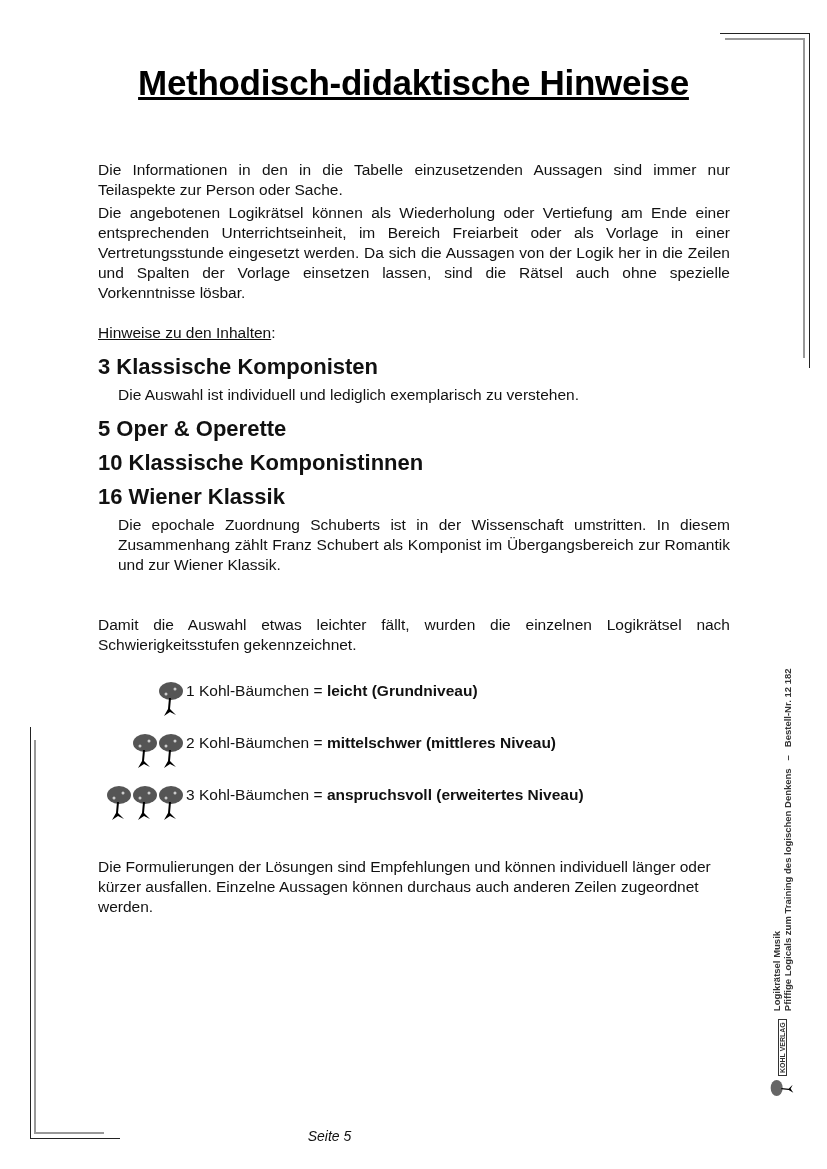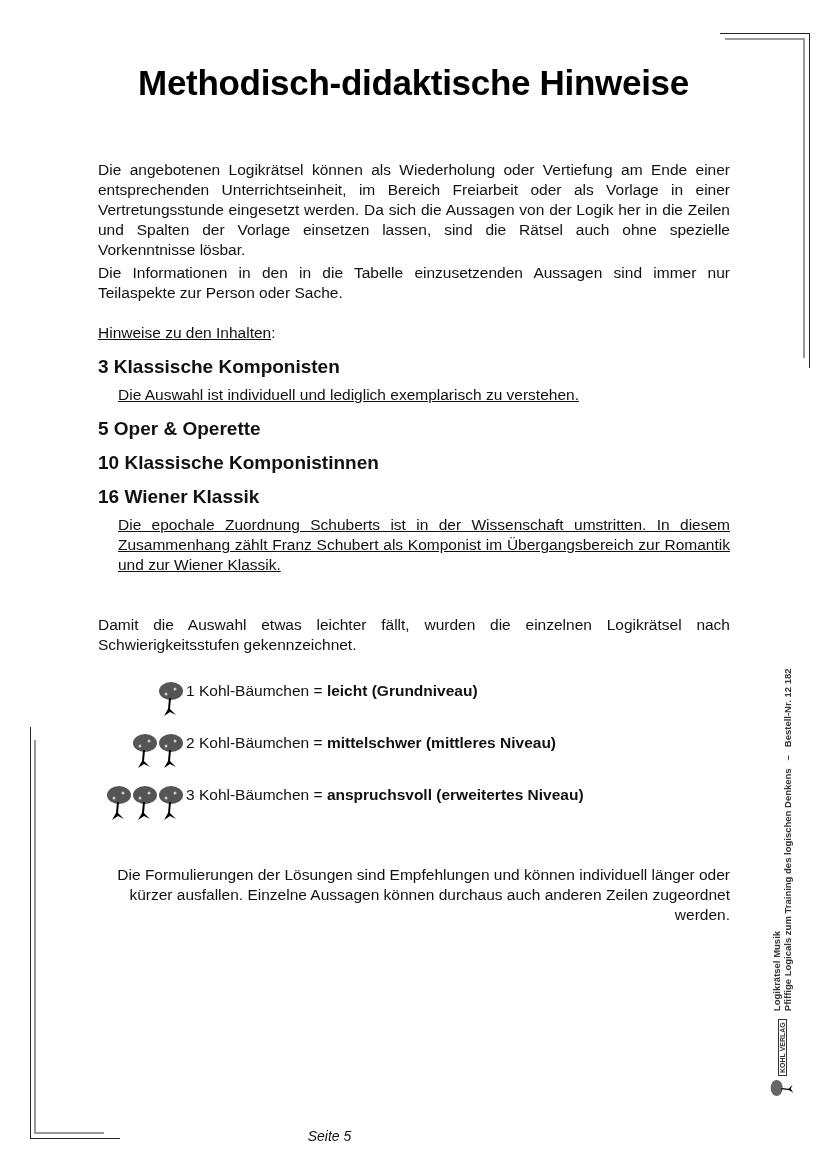--- a/index.html
+++ b/index.html
@@ -1,35 +1,35 @@
 <!DOCTYPE html>
 <html><head>
 <meta charset="utf-8">
 <style>
   html, body { margin: 0; padding: 0; background: #ffffff; }
   body { width: 827px; height: 1169px; position: relative; overflow: hidden;
          font-family: "Liberation Sans", sans-serif; color: #111; }
   .title { position: absolute; left: 0; width: 827px; top: 40px; text-align: center;
-           font-weight: bold; font-size: 35px; letter-spacing: -0.3px; color: #000; }
+           font-weight: bold; font-size: 35px; letter-spacing: -0.3px; color: #000; text-decoration: underline; }
   .frame-tr-dark { position: absolute; left: 720px; top: 33px; width: 90px; height: 1px; background: #222; }
   .frame-tr-dark-v { position: absolute; left: 809px; top: 33px; width: 1px; height: 335px; background: #222; }
   .frame-tr-light { position: absolute; left: 725px; top: 38px; width: 80px; height: 2px; background: #999; }
   .frame-tr-light-v { position: absolute; left: 803px; top: 38px; width: 2px; height: 320px; background: #999; }
   .frame-bl-dark-v { position: absolute; left: 30px; top: 727px; width: 1px; height: 412px; background: #222; }
   .frame-bl-dark { position: absolute; left: 30px; top: 1138px; width: 90px; height: 1px; background: #222; }
   .frame-bl-light-v { position: absolute; left: 34px; top: 740px; width: 2px; height: 394px; background: #999; }
   .frame-bl-light { position: absolute; left: 34px; top: 1132px; width: 70px; height: 2px; background: #999; }
 
   .content { position: absolute; left: 98px; top: 160px; width: 632px; font-size: 15.5px; line-height: 20px; }
   .p { margin: 0; text-align: justify; }
   .p + .p { margin-top: 3px; }
   .under { text-decoration: underline; }
   .section { margin-top: 14px; }
-  .sec-title { font-weight: bold; font-size: 19px; margin: 0 0 8px 0; }
-  .sec-body { margin: 0 0 0 20px; text-align: justify; text-decoration: underline; }
+  .sec-title { font-weight: bold; font-size: 22px; margin: 0 0 8px 0; }
+  .sec-body { margin: 0 0 0 20px; text-align: justify; }
   .gap { height: 20px; }
   .levels { margin: 26px 0 0 0; }
   .level { display: flex; align-items: flex-start; height: 52px; }
   .trees { width: 86px; display: flex; justify-content: flex-end; padding-right: 2px; }
   .tree { width: 26px; height: 36px; }
   .bold { font-weight: bold; }
 
   .page-num { position: absolute; left: 0; width: 659px; top: 1128px; text-align: center; font-style: italic; font-size: 14px; }
   .sidebar { position: absolute; left: 770px; top: 1100px; width: 460px; height: 50px;
              transform-origin: 0 0; transform: rotate(-90deg); font-size: 9.5px; color: #333; }
@@ -50,22 +50,22 @@
 <div>
   <div class="frame-bl-dark-v"></div>
   <div class="frame-bl-dark"></div>
   <div class="frame-bl-light-v"></div>
   <div class="frame-bl-light"></div>
 </div>
 
 <h1 class="title">Methodisch-didaktische Hinweise</h1>
 
 <div class="content">
+  <p class="p">Die Informationen in den in die Tabelle einzusetzenden Aussagen sind immer nur Teilaspekte zur Person oder Sache.</p>
   <p class="p">Die angebotenen Logikrätsel können als Wiederholung oder Vertiefung am Ende einer entsprechenden Unterrichtseinheit, im Bereich Freiarbeit oder als Vorlage in einer Vertretungsstunde eingesetzt werden. Da sich die Aussagen von der Logik her in die Zeilen und Spalten der Vorlage einsetzen lassen, sind die Rätsel auch ohne spezielle Vorkenntnisse lösbar.</p>
-  <p class="p">Die Informationen in den in die Tabelle einzusetzenden Aussagen sind immer nur Teilaspekte zur Person oder Sache.</p>
   <div class="gap"></div>
   <p class="p"><span class="under">Hinweise zu den Inhalten</span><span>:</span></p>
 
   <div class="section">
     <p class="sec-title">3  Klassische Komponisten</p>
     <p class="sec-body">Die Auswahl ist individuell und lediglich exemplarisch zu verstehen.</p>
   </div>
   <div class="section">
     <p class="sec-title">5  Oper &amp; Operette</p>
   </div>
@@ -129,21 +129,21 @@
             <circle cx="8" cy="13" r="1.5" fill="#ccc"></circle>
             <circle cx="17" cy="8" r="1.5" fill="#ccc"></circle>
             <path d="M11 17 L13 17 L12 28 L18 34 L12 31 L6 35 L10 28 Z" fill="#000"></path>
           </svg>
       </div>
       <span>3 Kohl-Bäumchen = </span>&nbsp;<span class="bold">anspruchsvoll (erweitertes Niveau)</span>
     </div>
   </div>
 
   <div class="gap"></div>
-  <p class="p" style="text-align:right;margin-top:8px;">Die Formulierungen der Lösungen sind Empfehlungen und können individuell länger oder kürzer ausfallen. Einzelne Aussagen können durchaus auch anderen Zeilen zugeordnet werden.</p>
+  <p class="p" style="text-align:left;">Die Formulierungen der Lösungen sind Empfehlungen und können individuell länger oder kürzer ausfallen. Einzelne Aussagen können durchaus auch anderen Zeilen zugeordnet werden.</p>
 </div>
 
 <div class="page-num">Seite 5</div>
 
 <div class="sidebar">
   <div class="row">
     <div class="logo">
       <svg width="24" height="24" viewBox="0 0 26 36">
           <ellipse cx="13" cy="10" rx="12" ry="9" fill="#666"></ellipse>
           <path d="M11 17 L13 17 L12 28 L18 34 L12 31 L6 35 L10 28 Z" fill="#000"></path>

